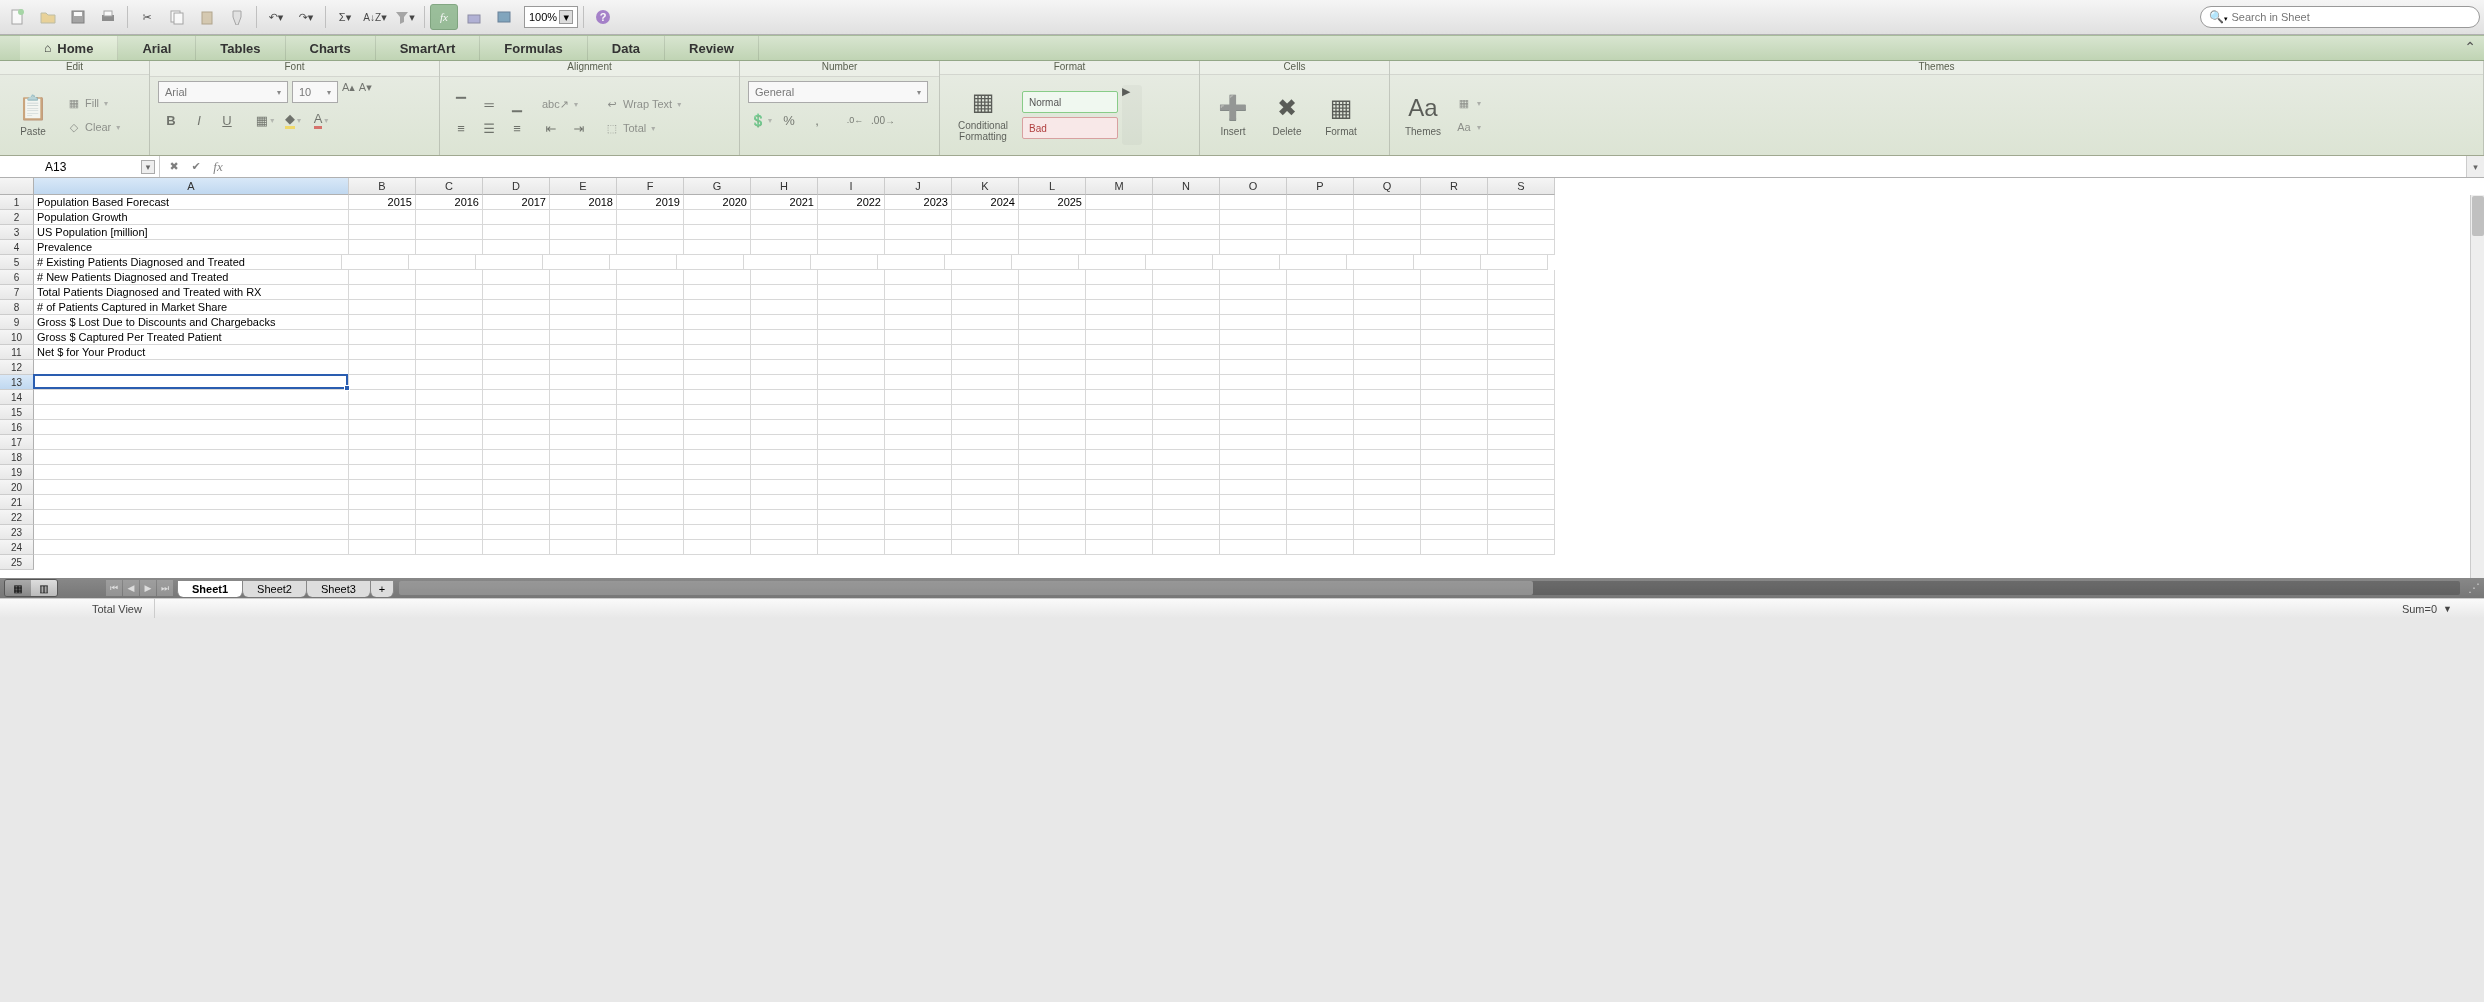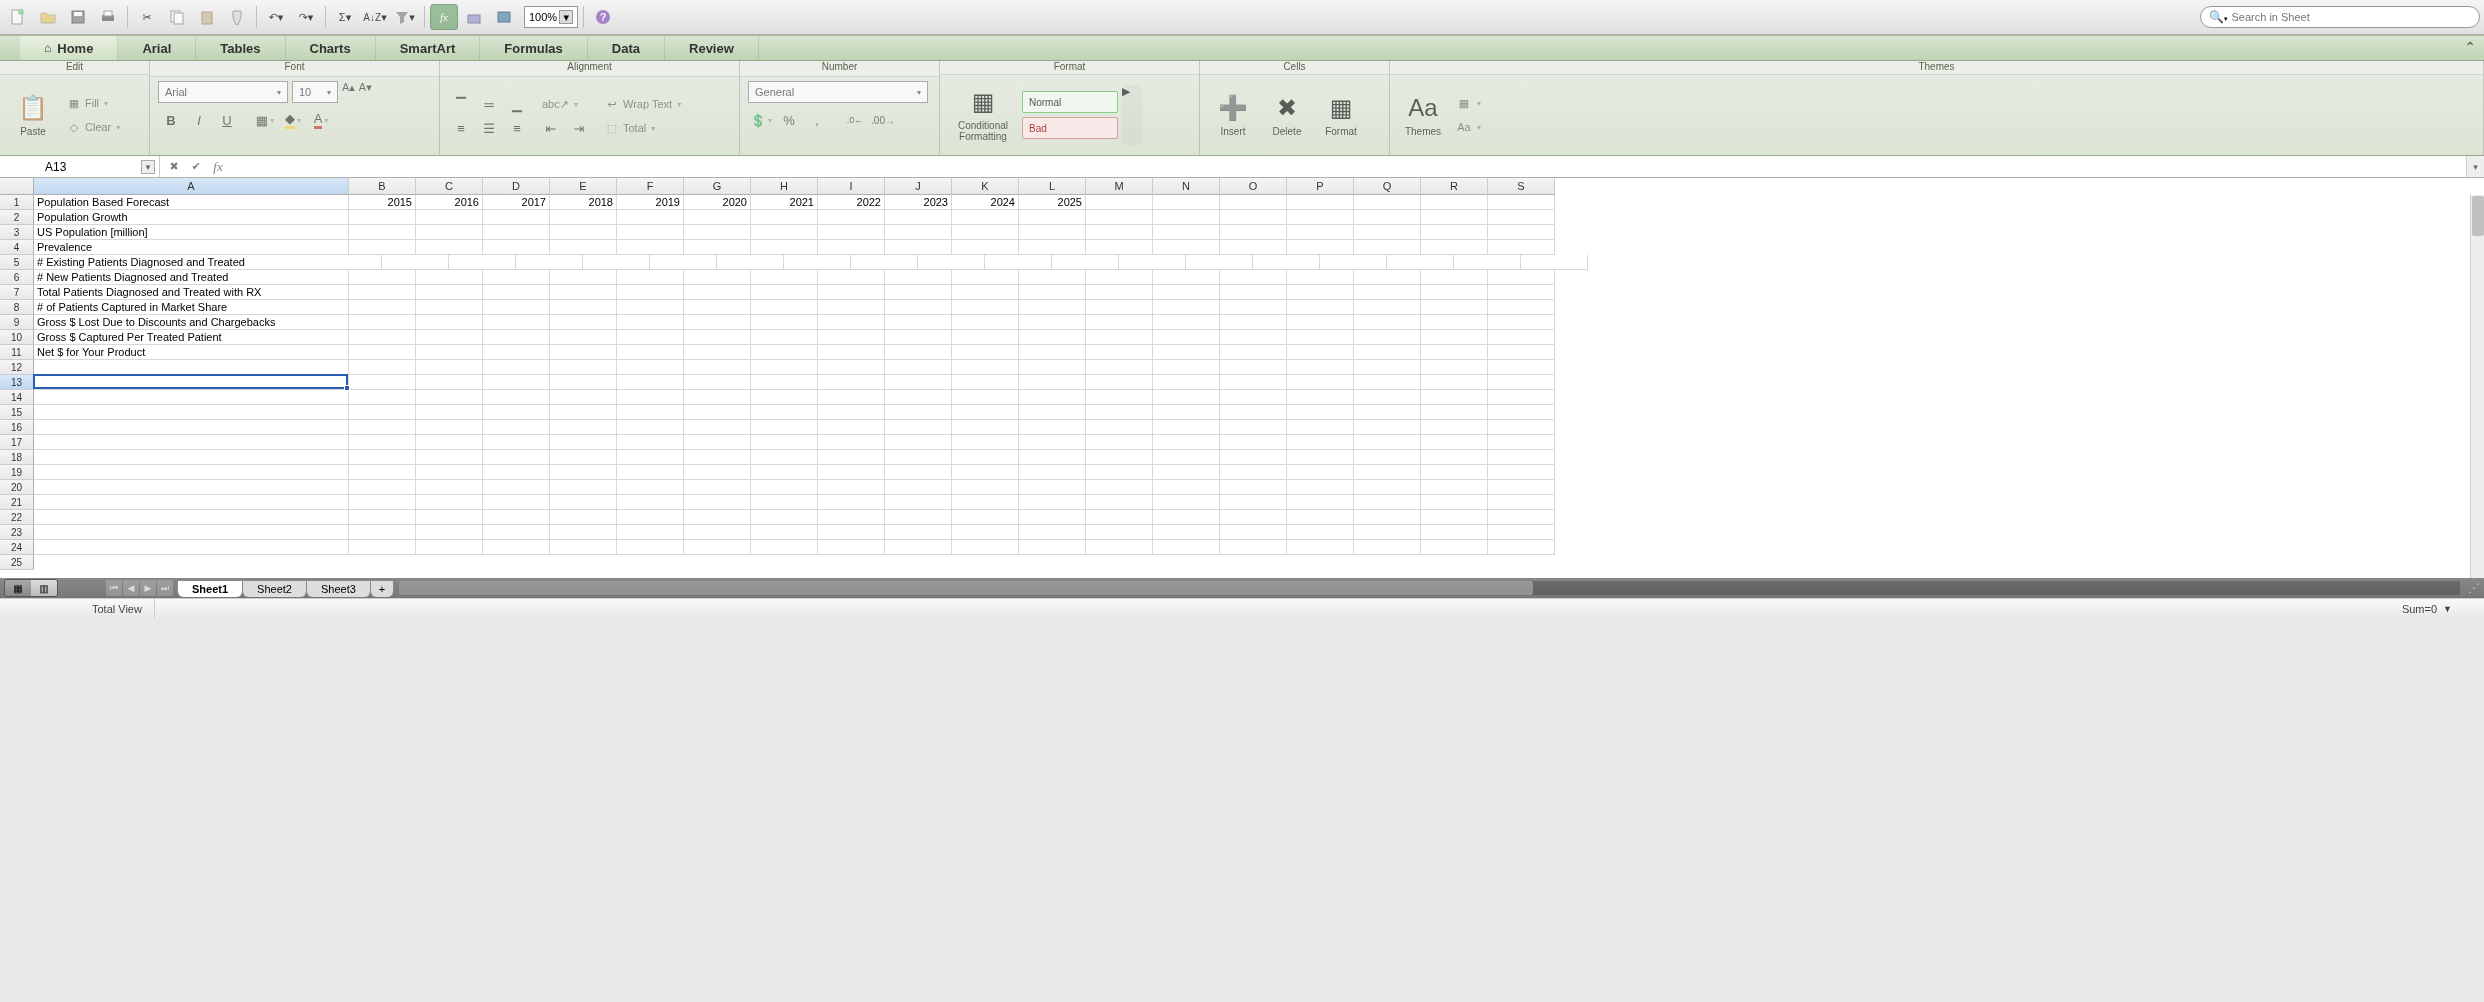--- a/index.html
+++ b/index.html
@@ -524,21 +524,21 @@
         <div class="cell num" style="width: 67px;"></div>
         <div class="cell num" style="width: 67px;"></div>
         <div class="cell num" style="width: 67px;"></div>
         <div class="cell num" style="width: 67px;"></div>
         <div class="cell num" style="width: 67px;"></div>
         <div class="cell num" style="width: 67px;"></div>
         <div class="cell num" style="width: 67px;"></div>
         <div class="cell num" style="width: 67px;"></div>
       </div>
       <div class="row">
-        <div class="cell" style="width: 348px;"># Existing Patients Diagnosed and Treated</div>
+        <div class="cell" style="width: 308px;"># Existing Patients Diagnosed and Treated</div>
         <div class="cell num" style="width: 67px;"></div>
         <div class="cell num" style="width: 67px;"></div>
         <div class="cell num" style="width: 67px;"></div>
         <div class="cell num" style="width: 67px;"></div>
         <div class="cell num" style="width: 67px;"></div>
         <div class="cell num" style="width: 67px;"></div>
         <div class="cell num" style="width: 67px;"></div>
         <div class="cell num" style="width: 67px;"></div>
         <div class="cell num" style="width: 67px;"></div>
         <div class="cell num" style="width: 67px;"></div>

